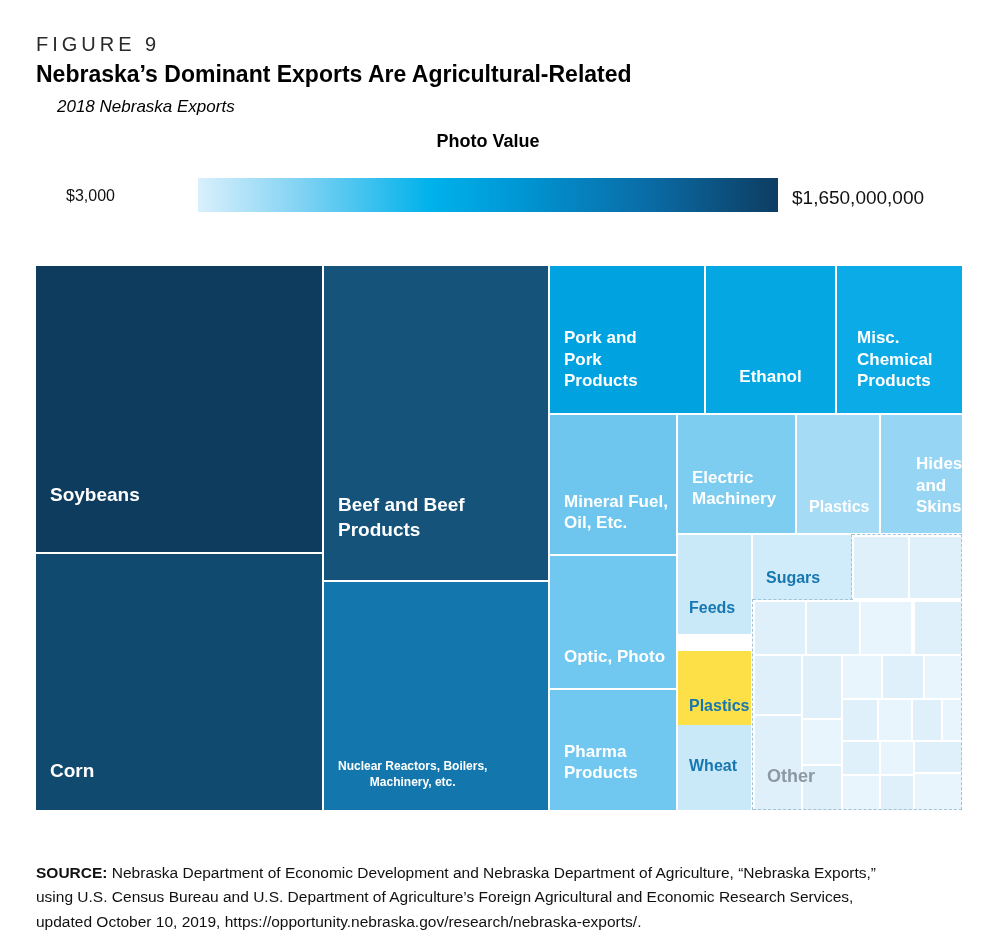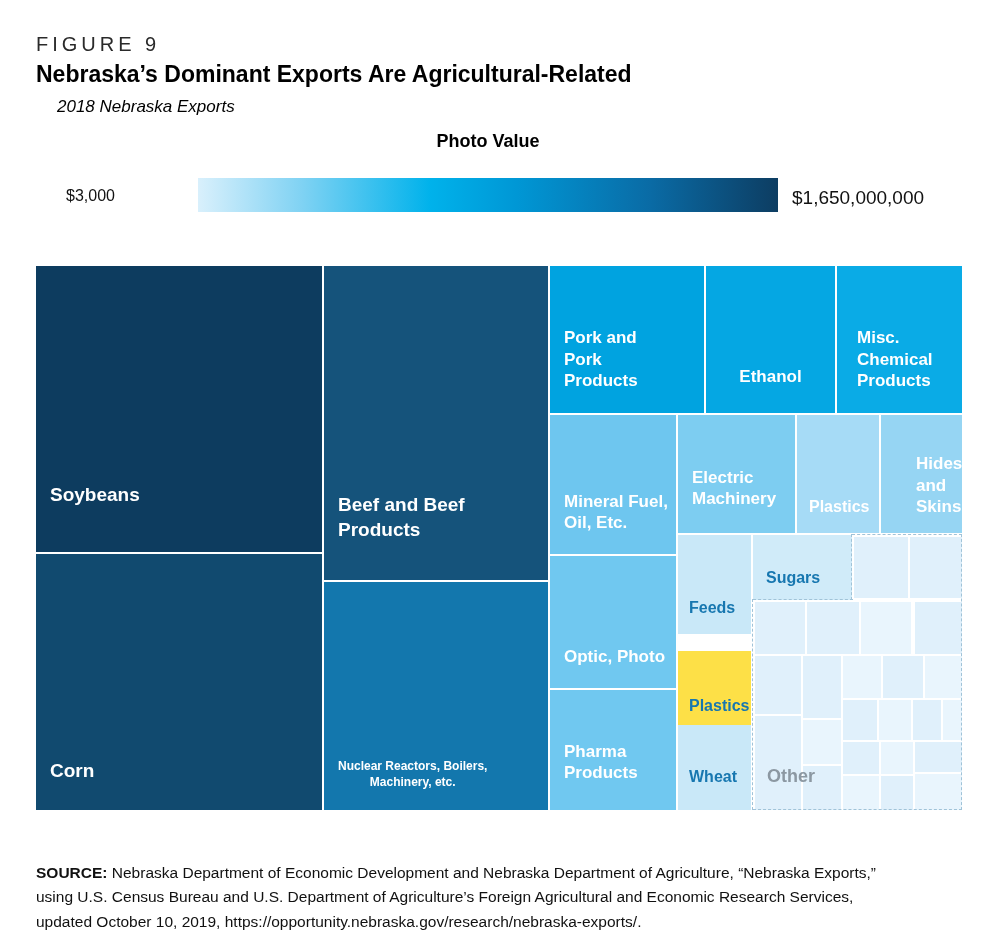--- a/index.html
+++ b/index.html
@@ -91,21 +91,21 @@
       <div class="cell" style="left: 642px; top: 269px; width: 73px; height: 99px; background: rgb(201, 232, 248);">
         <div class="cell-label" style="font-size: 16px; padding-bottom: 16px; padding-left: 11px; color: rgb(23, 119, 176);">Feeds</div>
       </div>
       <div class="cell" style="left: 717px; top: 269px; width: 99px; height: 65px; background: rgb(208, 235, 249);">
         <div class="cell-label" style="font-size: 16px; padding-bottom: 12px; padding-left: 13px; color: rgb(23, 119, 176);">Sugars</div>
       </div>
       <div class="cell" style="left: 642px; top: 385px; width: 73px; height: 87px; background: #fde047;">
         <div class="cell-label" style="font-size: 16px; padding-bottom: 22px; padding-left: 11px; color: rgb(23, 119, 176);">Plastics</div>
       </div>
       <div class="cell" style="left: 642px; top: 459px; width: 73px; height: 85px; background: rgb(201, 232, 248);">
-        <div class="cell-label" style="font-size: 16px; padding-bottom: 23px; padding-left: 11px; color: rgb(23, 119, 176);">Wheat</div>
+        <div class="cell-label" style="font-size: 16px; padding-bottom: 34px; padding-left: 11px; color: rgb(23, 119, 176);">Wheat</div>
       </div>
       <div class="mcell" style="left: 818px; top: 271px; width: 54px; height: 61px; background: rgb(224, 240, 251);"></div>
       <div class="mcell" style="left: 874px; top: 271px; width: 52px; height: 61px; background: rgb(224, 240, 251);"></div>
       <div class="mcell" style="left: 719px; top: 336px; width: 50px; height: 52px; background: rgb(224, 240, 251);"></div>
       <div class="mcell" style="left: 771px; top: 336px; width: 52px; height: 52px; background: rgb(224, 240, 251);"></div>
       <div class="mcell" style="left: 825px; top: 336px; width: 50px; height: 52px; background: rgb(233, 245, 253);"></div>
       <div class="mcell" style="left: 879px; top: 336px; width: 47px; height: 52px; background: rgb(224, 240, 251);"></div>
       <div class="mcell" style="left: 719px; top: 390px; width: 46px; height: 58px; background: rgb(224, 240, 251);"></div>
       <div class="mcell" style="left: 767px; top: 390px; width: 38px; height: 62px; background: rgb(224, 240, 251);"></div>
       <div class="mcell" style="left: 807px; top: 390px; width: 38px; height: 42px; background: rgb(233, 245, 253);"></div>

